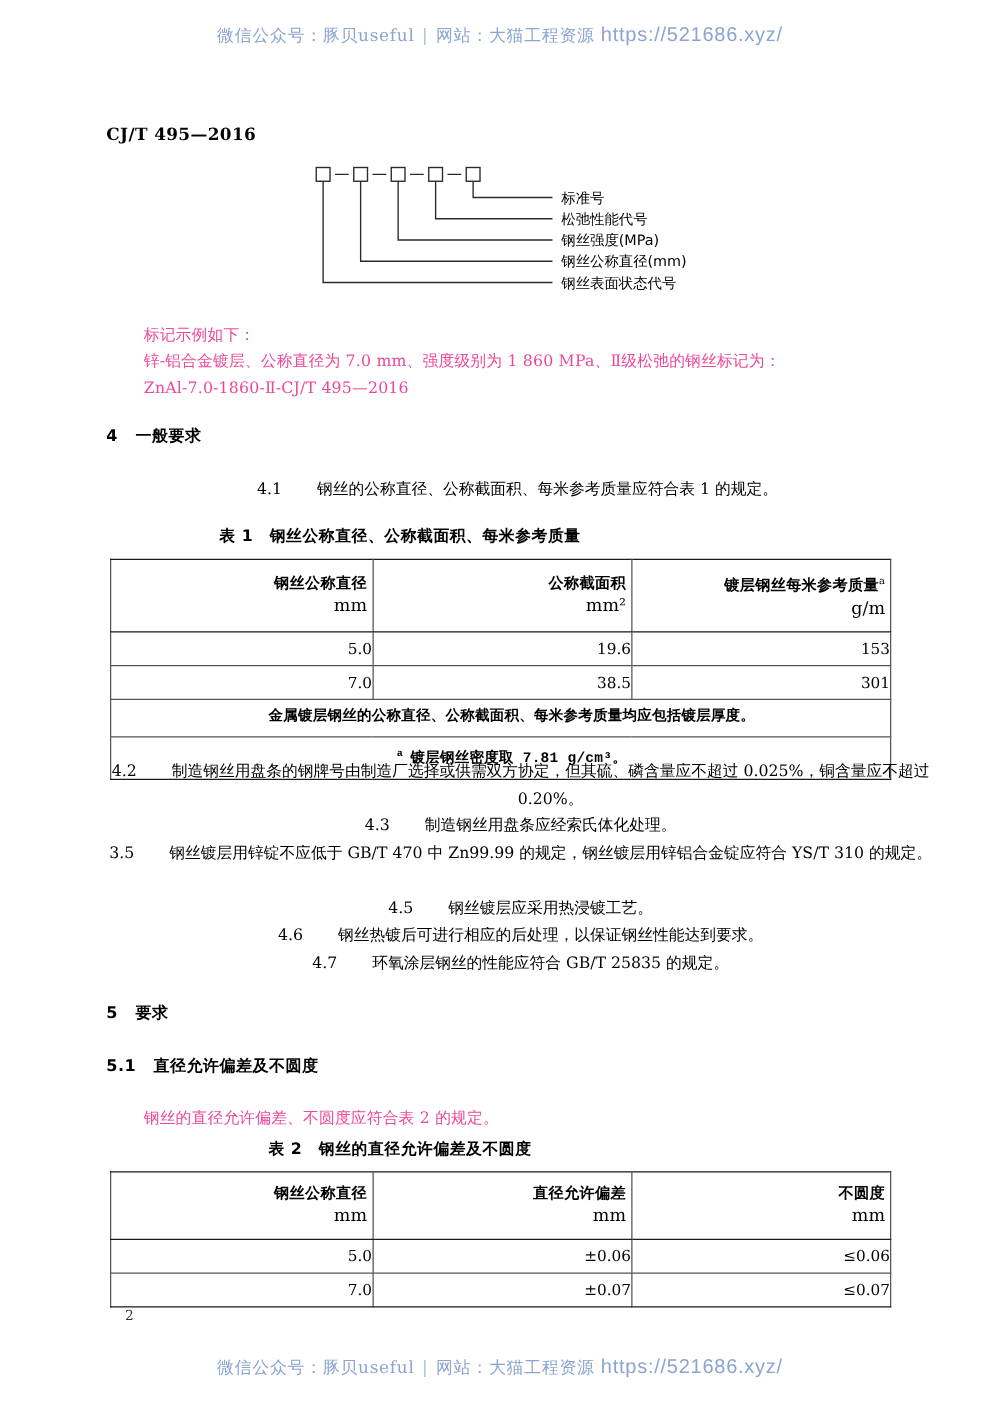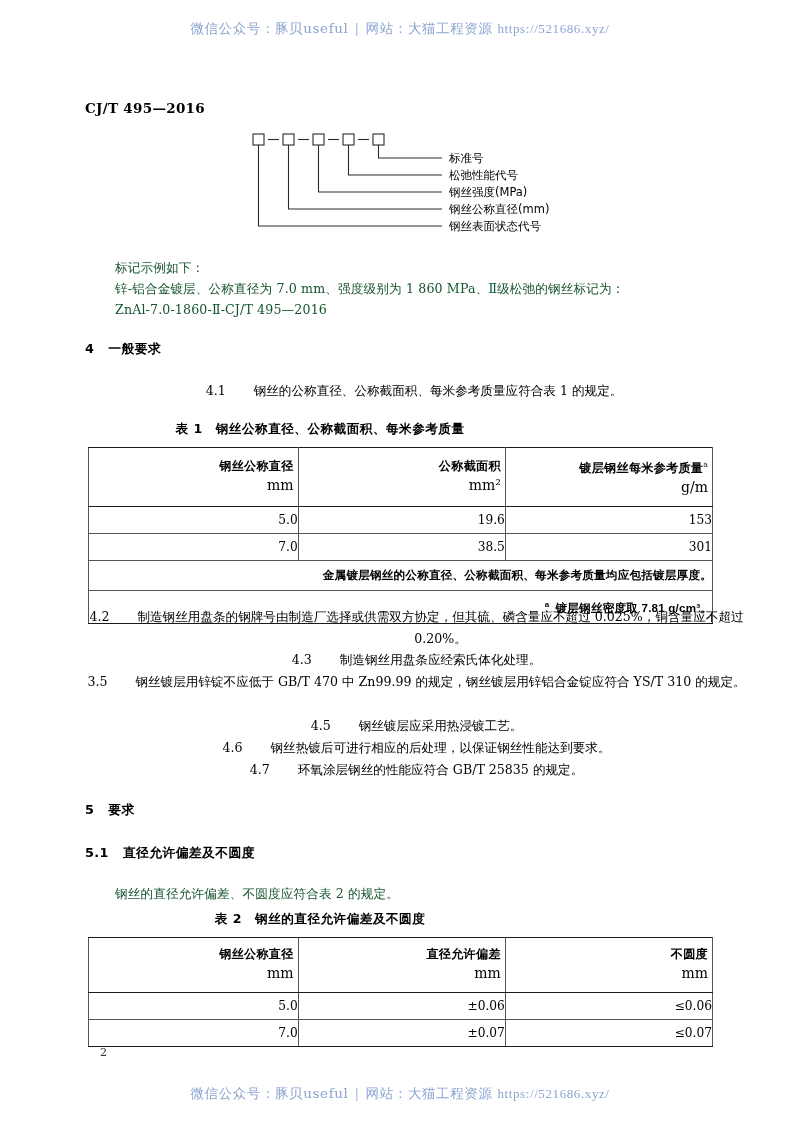--- a/index.html
+++ b/index.html
@@ -29,21 +29,21 @@
     left: 0;
     width: 800px;
     text-align: center;
     color: #8ba4d0;
     font-family: "DejaVu Serif", "Liberation Serif", serif;
     font-size: 13.5px;
     letter-spacing: 0.6px;
     white-space: nowrap;
   }
   .watermark .sep { padding: 0 6px; color: #a8bbdd; }
-  .watermark .url { font-family: Liberation Serif, serif; font-size: 13px; }
+  .watermark .url { font-family: Liberation Sans, sans-serif; font-size: 16px; }
   #watermark-top { top: 20px; }
   #watermark-bottom { top: 1085px; }
 
   
   #std-number {
     position: absolute;
     left: 85px;
     top: 100px;
     font-family: "DejaVu Serif", "Liberation Serif", serif;
     font-weight: bold;
@@ -65,21 +65,21 @@
     font-size: 11.5px;
     fill: #000;
   }
 
   
   .para {
     position: absolute;
     font-family: "DejaVu Serif", "Liberation Serif", serif;
     font-size: 12.6px;
     line-height: 21px;
-    color: #14532d;
+    color: #ec4899;
     letter-spacing: 0.15px;
   }
 
   .clause-head {
     position: absolute;
     font-family: "DejaVu Sans", "Liberation Sans", sans-serif;
     font-weight: bold;
     font-size: 12.8px;
     letter-spacing: 0.4px;
   }
@@ -145,23 +145,23 @@
     font-size: 14px;
     margin-top: 20px;
   }
   .std-table tbody td {
     height: 26px;
     line-height: 26px;
     font-size: 12.2px;
   }
   .std-table tbody tr:last-child td { border-bottom: 1.6px solid #1a1a1a; }
   .std-table .note-cell {
-    text-align: right;
+    text-align: center;
     padding: 5px 0 6px 18px;
-    font-family: Liberation Sans, sans-serif;
+    font-family: Liberation Mono, monospace;
     font-weight: bold;
     font-size: 11.6px;
     line-height: 18px;
     height: auto;
     letter-spacing: 0.2px;
   }
   .std-table .note-cell.last { border-bottom: 1.6px solid #1a1a1a; }
   .std-table .note-cell .marker {
     font-size: 8px;
     vertical-align: super;

